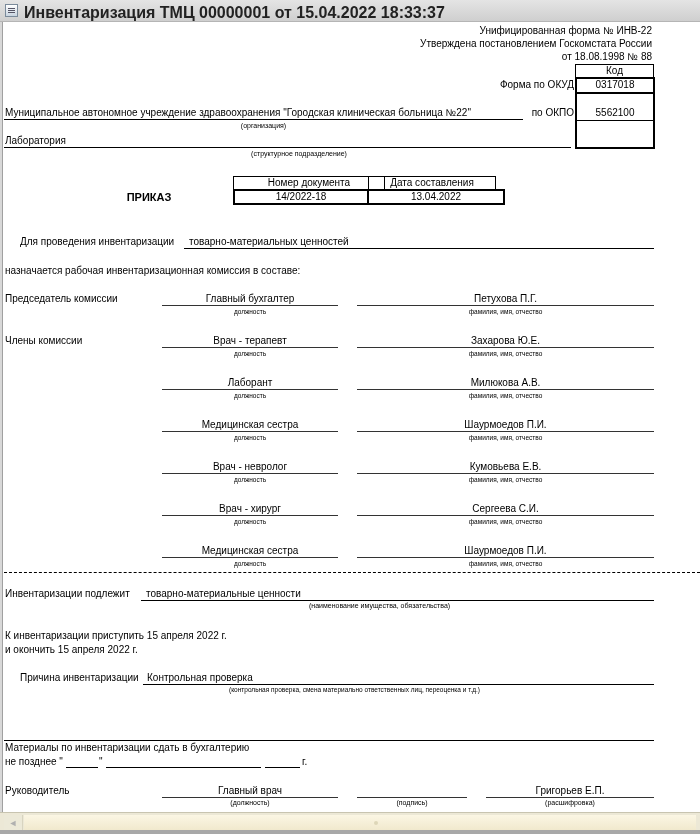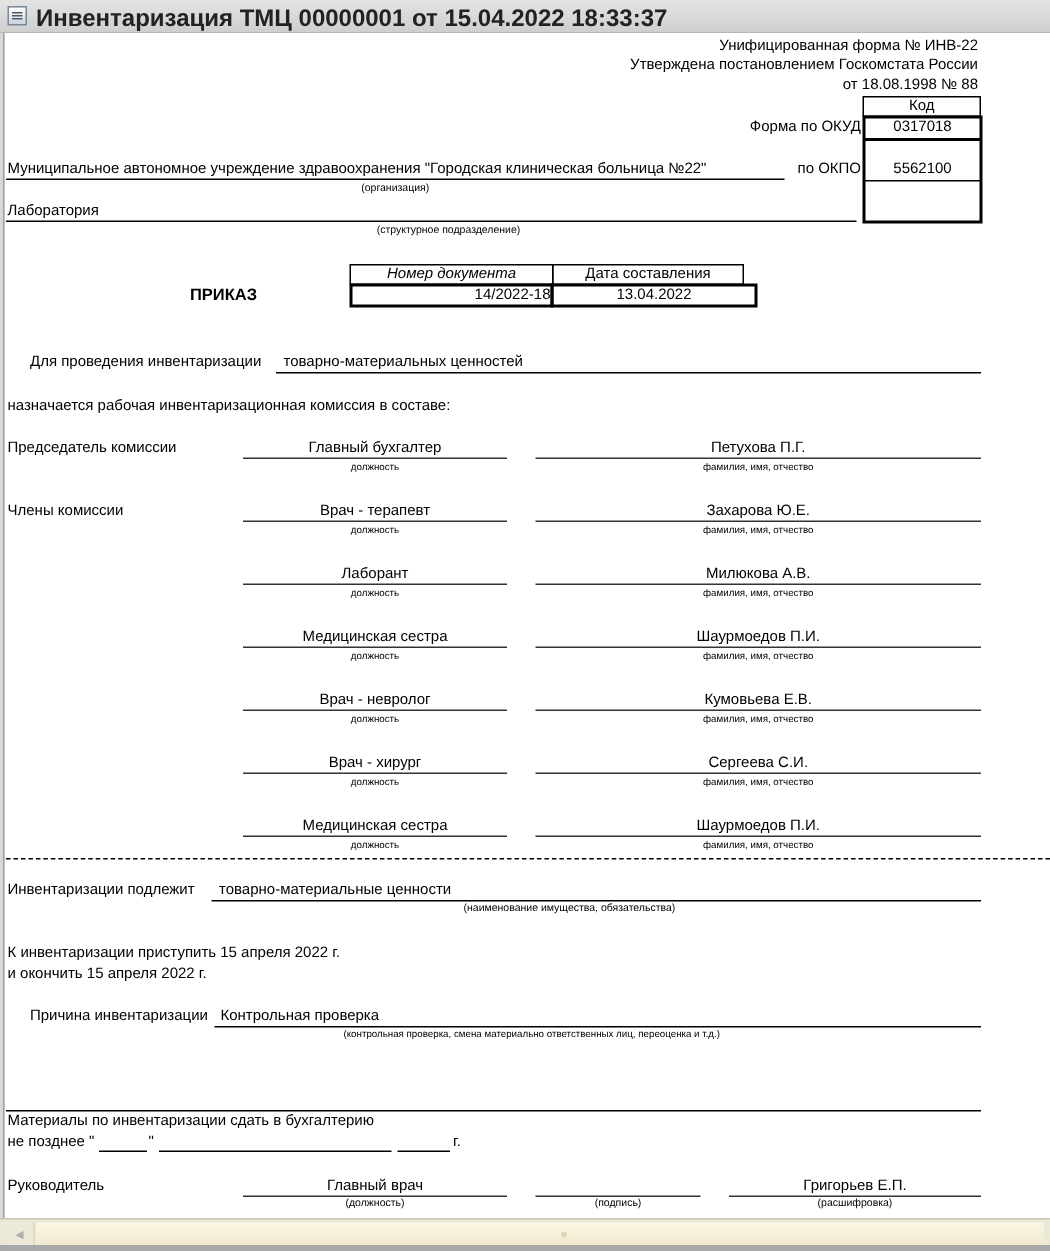--- a/index.html
+++ b/index.html
@@ -56,23 +56,23 @@
   <div class="t r" style="right:126px; top:57px;">Форма по ОКУД</div>
   <div class="t r" style="right:126px; top:85px;">по ОКПО</div>
 
   <div class="t" style="left:1px; top:85px;">Муниципальное автономное учреждение здравоохранения "Городская клиническая больница №22"</div>
   <div class="line" style="left:0; top:97px; width:519px;"></div>
   <div class="t small c" style="left:0; top:100px; width:519px;">(организация)</div>
   <div class="t" style="left:1px; top:113px;">Лаборатория</div>
   <div class="line" style="left:0; top:125px; width:567px;"></div>
   <div class="t small c" style="left:0; top:128px; width:590px;">(структурное подразделение)</div>
 
-  <div class="box c" style="left:229px; top:154px; width:136px; height:14px; line-height:12px;font-style:italic;"><span>Номер документа</span></div>
+  <div class="box c" style="left:229px; top:154px; width:152px; height:14px; line-height:12px;"><span>Номер документа</span></div>
   <div class="box c" style="left:364px; top:154px; width:128px; height:14px; line-height:12px;"><span>Дата составления</span></div>
-  <div class="box2 c" style="left:229px; top:167px; width:136px; height:16px; line-height:12px;text-align:right;"><span>14/2022-18</span></div>
+  <div class="box2 c" style="left:229px; top:167px; width:136px; height:16px; line-height:12px;"><span>14/2022-18</span></div>
   <div class="box2 c" style="left:363px; top:167px; width:138px; height:16px; line-height:12px;"><span>13.04.2022</span></div>
   <div class="t bold c" style="left:60px; top:169px; width:170px; font-size:11px;">ПРИКАЗ</div>
 
   <div class="t" style="left:16px; top:214px;">Для проведения инвентаризации</div>
   <div class="t" style="left:185px; top:214px;">товарно-материальных ценностей</div>
   <div class="line" style="left:180px; top:226px; width:470px;"></div>
   <div class="t" style="left:1px; top:243px;">назначается рабочая инвентаризационная комиссия в составе:</div>
 
   <div class="t" style="left:1px; top:271px;">Председатель комиссии</div>
   <div class="t" style="left:1px; top:313px;">Члены комиссии</div>

